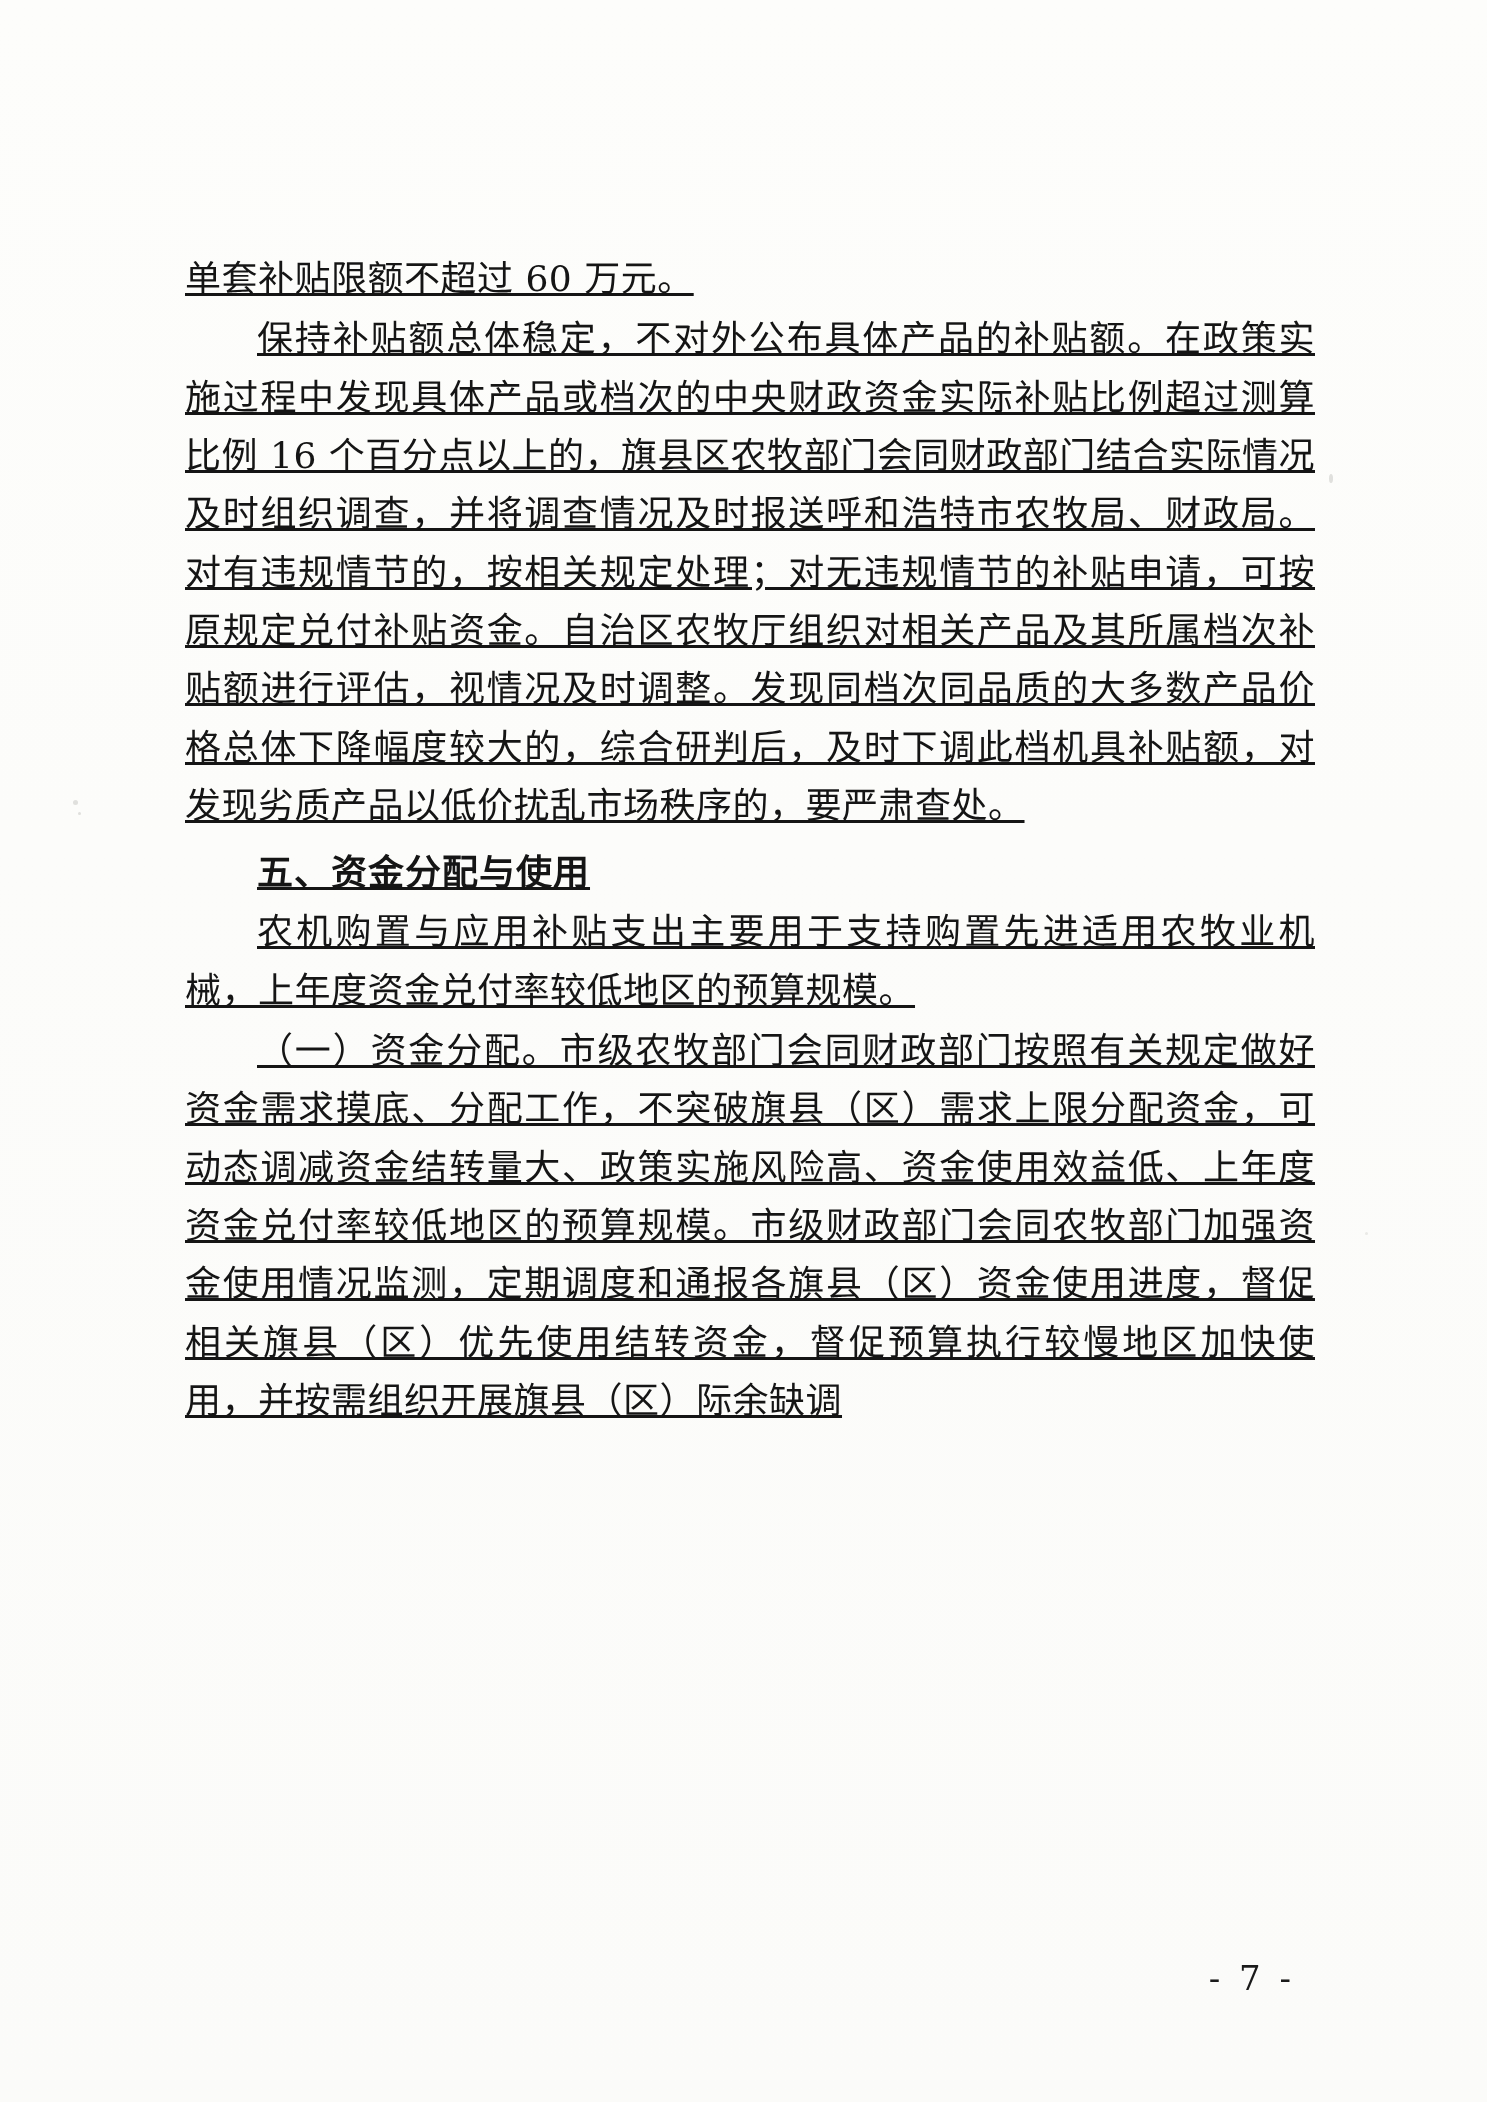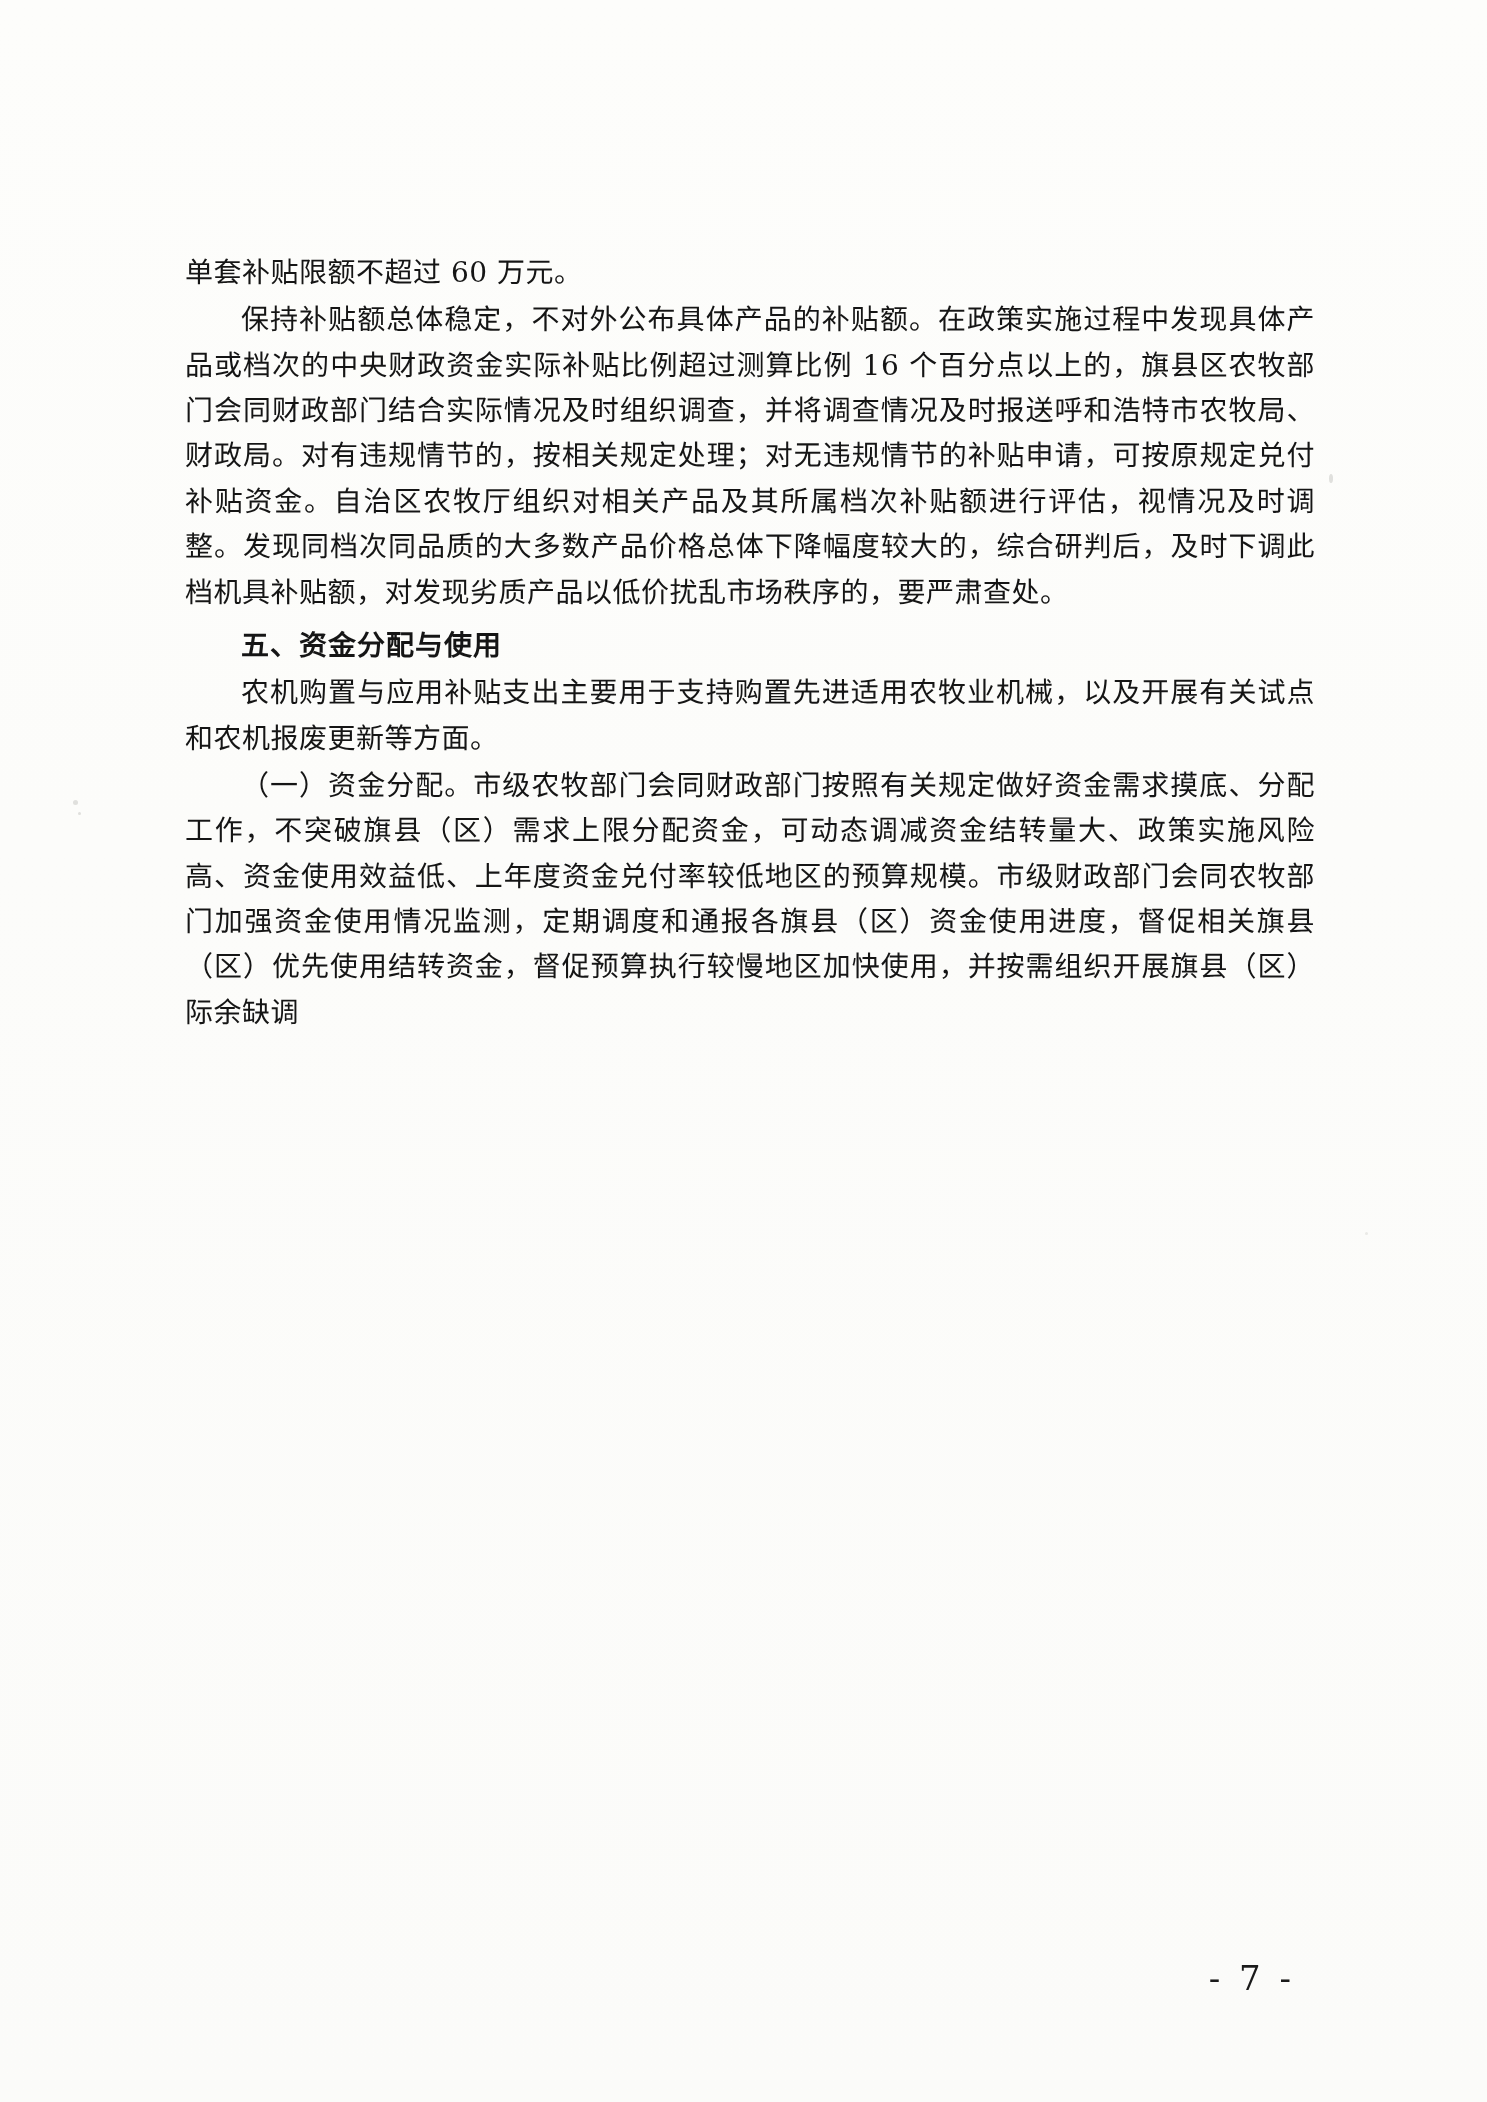--- a/index.html
+++ b/index.html
@@ -22,26 +22,27 @@
     inset: 0;
     background: linear-gradient(180deg, #fdfdfb 0%, #fcfcfa 40%, #fbfbf9 100%);
   }
   .page-inner {
     position: absolute;
     left: 185px;
     top: 250px;
     width: 1130px;
   }
   .doc-body {
-    font-size: 28px;
+    font-size: 36px;
     line-height: 1.62;
     letter-spacing: 0.5px;
     color: #151515;
     text-align: justify;
     text-justify: inter-ideograph;
+    text-decoration: underline;
   }
   .para {
     margin: 0 0 2px 0;
     text-indent: 0;
   }
   .para.indent {
     text-indent: 2em;
   }
   .para.heading {
     text-indent: 2em;
@@ -86,21 +87,21 @@
 
   <div class="page-inner">
     <div class="doc-body">
 
       <p class="para">单套补贴限额不超过 60 万元。</p>
 
       <p class="para indent">保持补贴额总体稳定，不对外公布具体产品的补贴额。在政策实施过程中发现具体产品或档次的中央财政资金实际补贴比例超过测算比例 16 个百分点以上的，旗县区农牧部门会同财政部门结合实际情况及时组织调查，并将调查情况及时报送呼和浩特市农牧局、财政局。对有违规情节的，按相关规定处理；对无违规情节的补贴申请，可按原规定兑付补贴资金。自治区农牧厅组织对相关产品及其所属档次补贴额进行评估，视情况及时调整。发现同档次同品质的大多数产品价格总体下降幅度较大的，综合研判后，及时下调此档机具补贴额，对发现劣质产品以低价扰乱市场秩序的，要严肃查处。</p>
 
       <p class="para heading">五、资金分配与使用</p>
 
-      <p class="para indent">农机购置与应用补贴支出主要用于支持购置先进适用农牧业机械，以及开展有关试点和农机报废更新等方面。</p>
+      <p class="para indent">农机购置与应用补贴支出主要用于支持购置先进适用农牧业机械，上年度资金兑付率较低地区的预算规模。</p>
 
       <p class="para indent">（一）资金分配。市级农牧部门会同财政部门按照有关规定做好资金需求摸底、分配工作，不突破旗县（区）需求上限分配资金，可动态调减资金结转量大、政策实施风险高、资金使用效益低、上年度资金兑付率较低地区的预算规模。市级财政部门会同农牧部门加强资金使用情况监测，定期调度和通报各旗县（区）资金使用进度，督促相关旗县（区）优先使用结转资金，督促预算执行较慢地区加快使用，并按需组织开展旗县（区）际余缺调</p>
 
     </div>
   </div>
 
   <div class="footer">- 7 -</div>
 
 </div>
 

